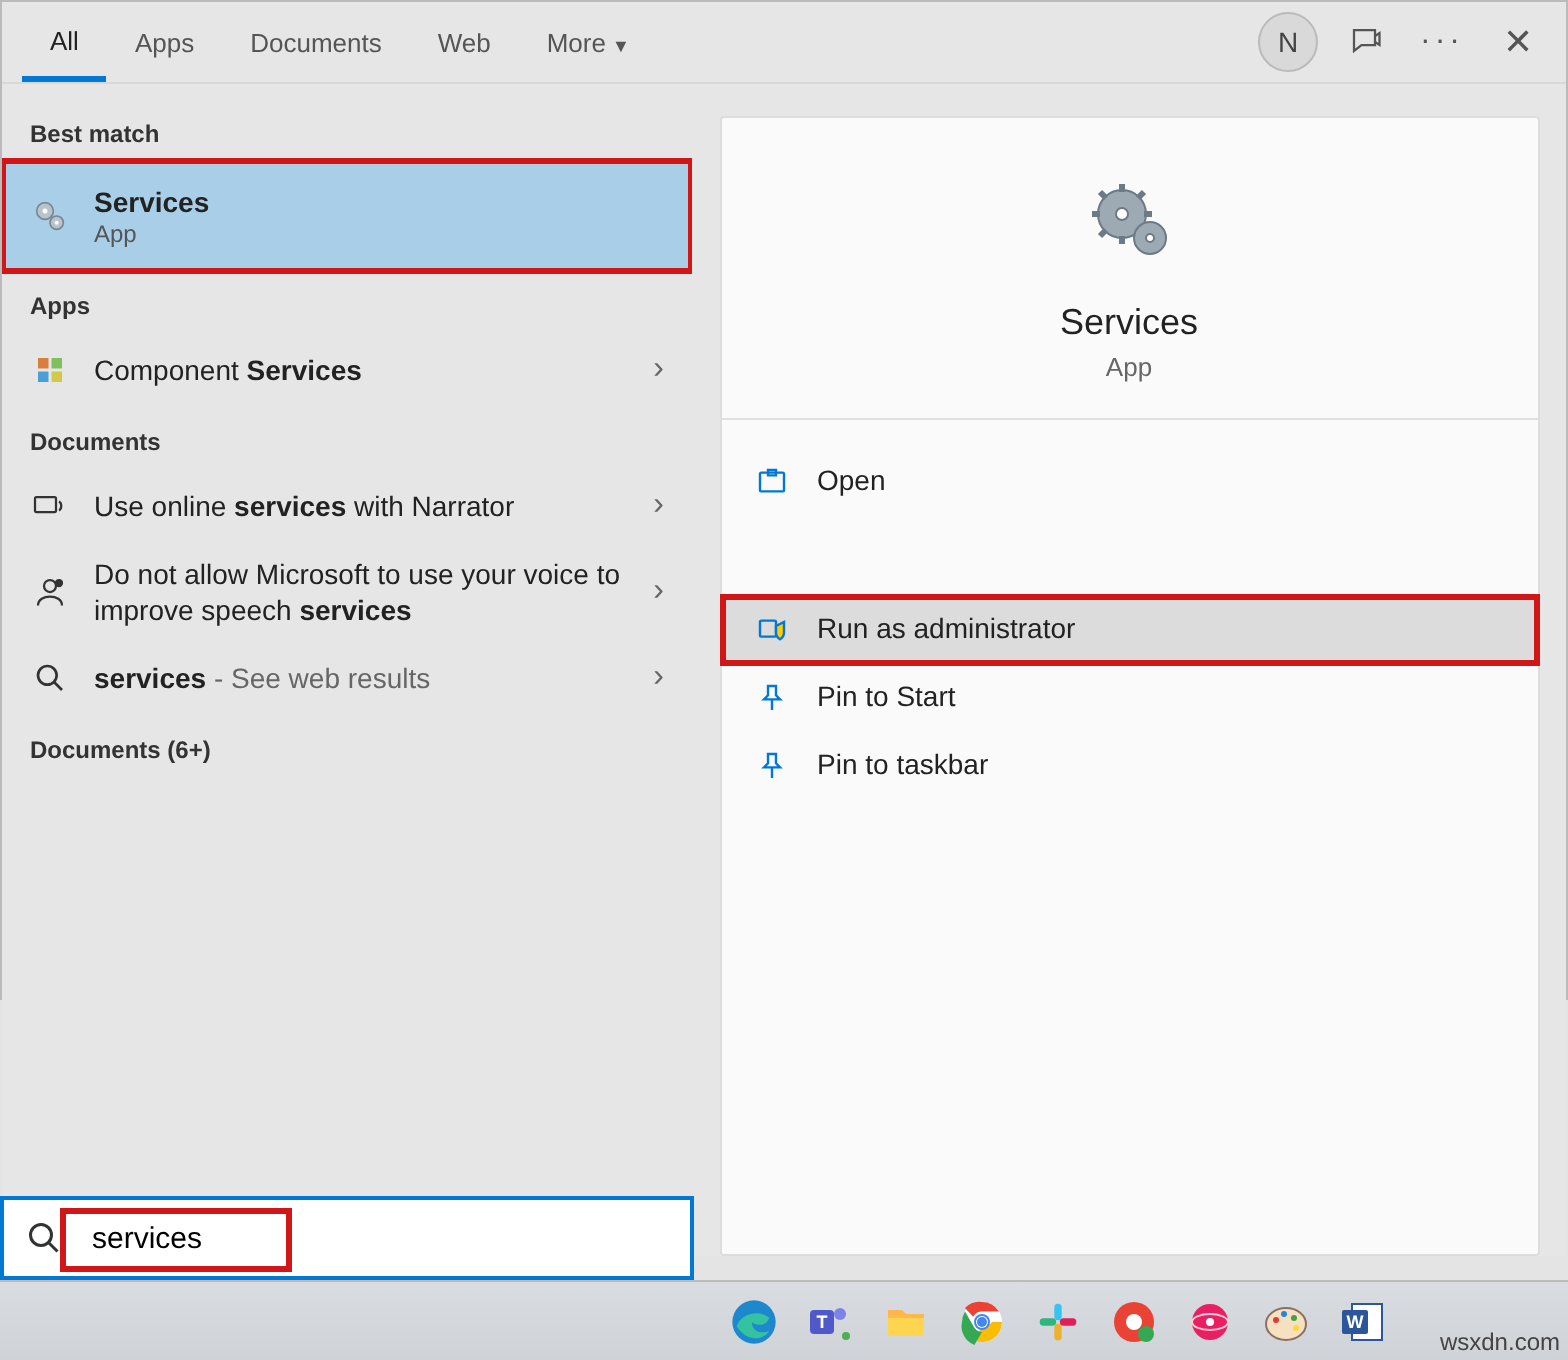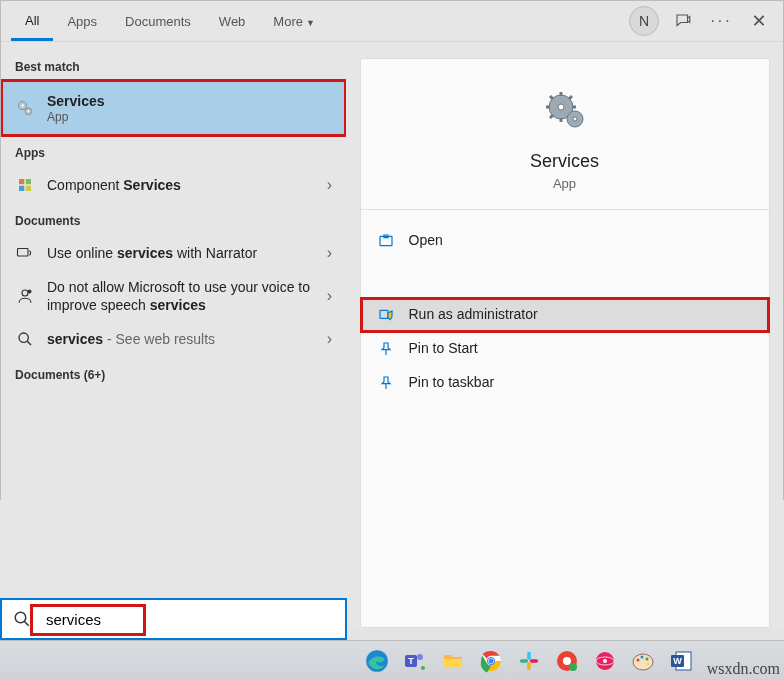--- a/index.html
+++ b/index.html
@@ -42,21 +42,21 @@
   .pv-row.sel { background:#dcdcdc;margin-top:40px; }
   
   .searchbox-wrap { position:absolute; bottom:40px; left:0; width:347px; height:42px; border:2px solid #0078d4; background:#fff; display:flex; align-items:center;}
   .searchbox-wrap .sico { width:40px; display:flex; align-items:center; justify-content:center; color:#333;}
   .searchbox-wrap input { flex:1; border:none; outline:none; font-size:15px; padding:4px; }
   .sb-highlight { position:absolute; border:3px solid #d01616; pointer-events:none;}
   
   .taskbar { position:absolute; bottom:0; left:0; width:784px; height:40px; background: linear-gradient(#d9dce0,#cfd2d6); display:flex; align-items:center; padding-left:360px; gap:4px; border-top:1px solid #bbb;}
   .tb-icon { width:34px; height:34px; display:flex; align-items:center; justify-content:center; cursor:pointer; border-radius:2px;}
   
-  .watermark { position:absolute; right:4px; bottom:2px; font-size:16px; color:#444; font-family: Liberation Serif, serif;}
+  .watermark { position:absolute; right:4px; bottom:2px; font-size:12px; color:#444; font-family: Liberation Sans, sans-serif;}
 </style>
 </head>
 <body>
 
 <div class="search-panel">
   <div class="tabs">
     <div class="tab active">All</div>
     <div class="tab">Apps</div>
     <div class="tab">Documents</div>
     <div class="tab">Web</div>

